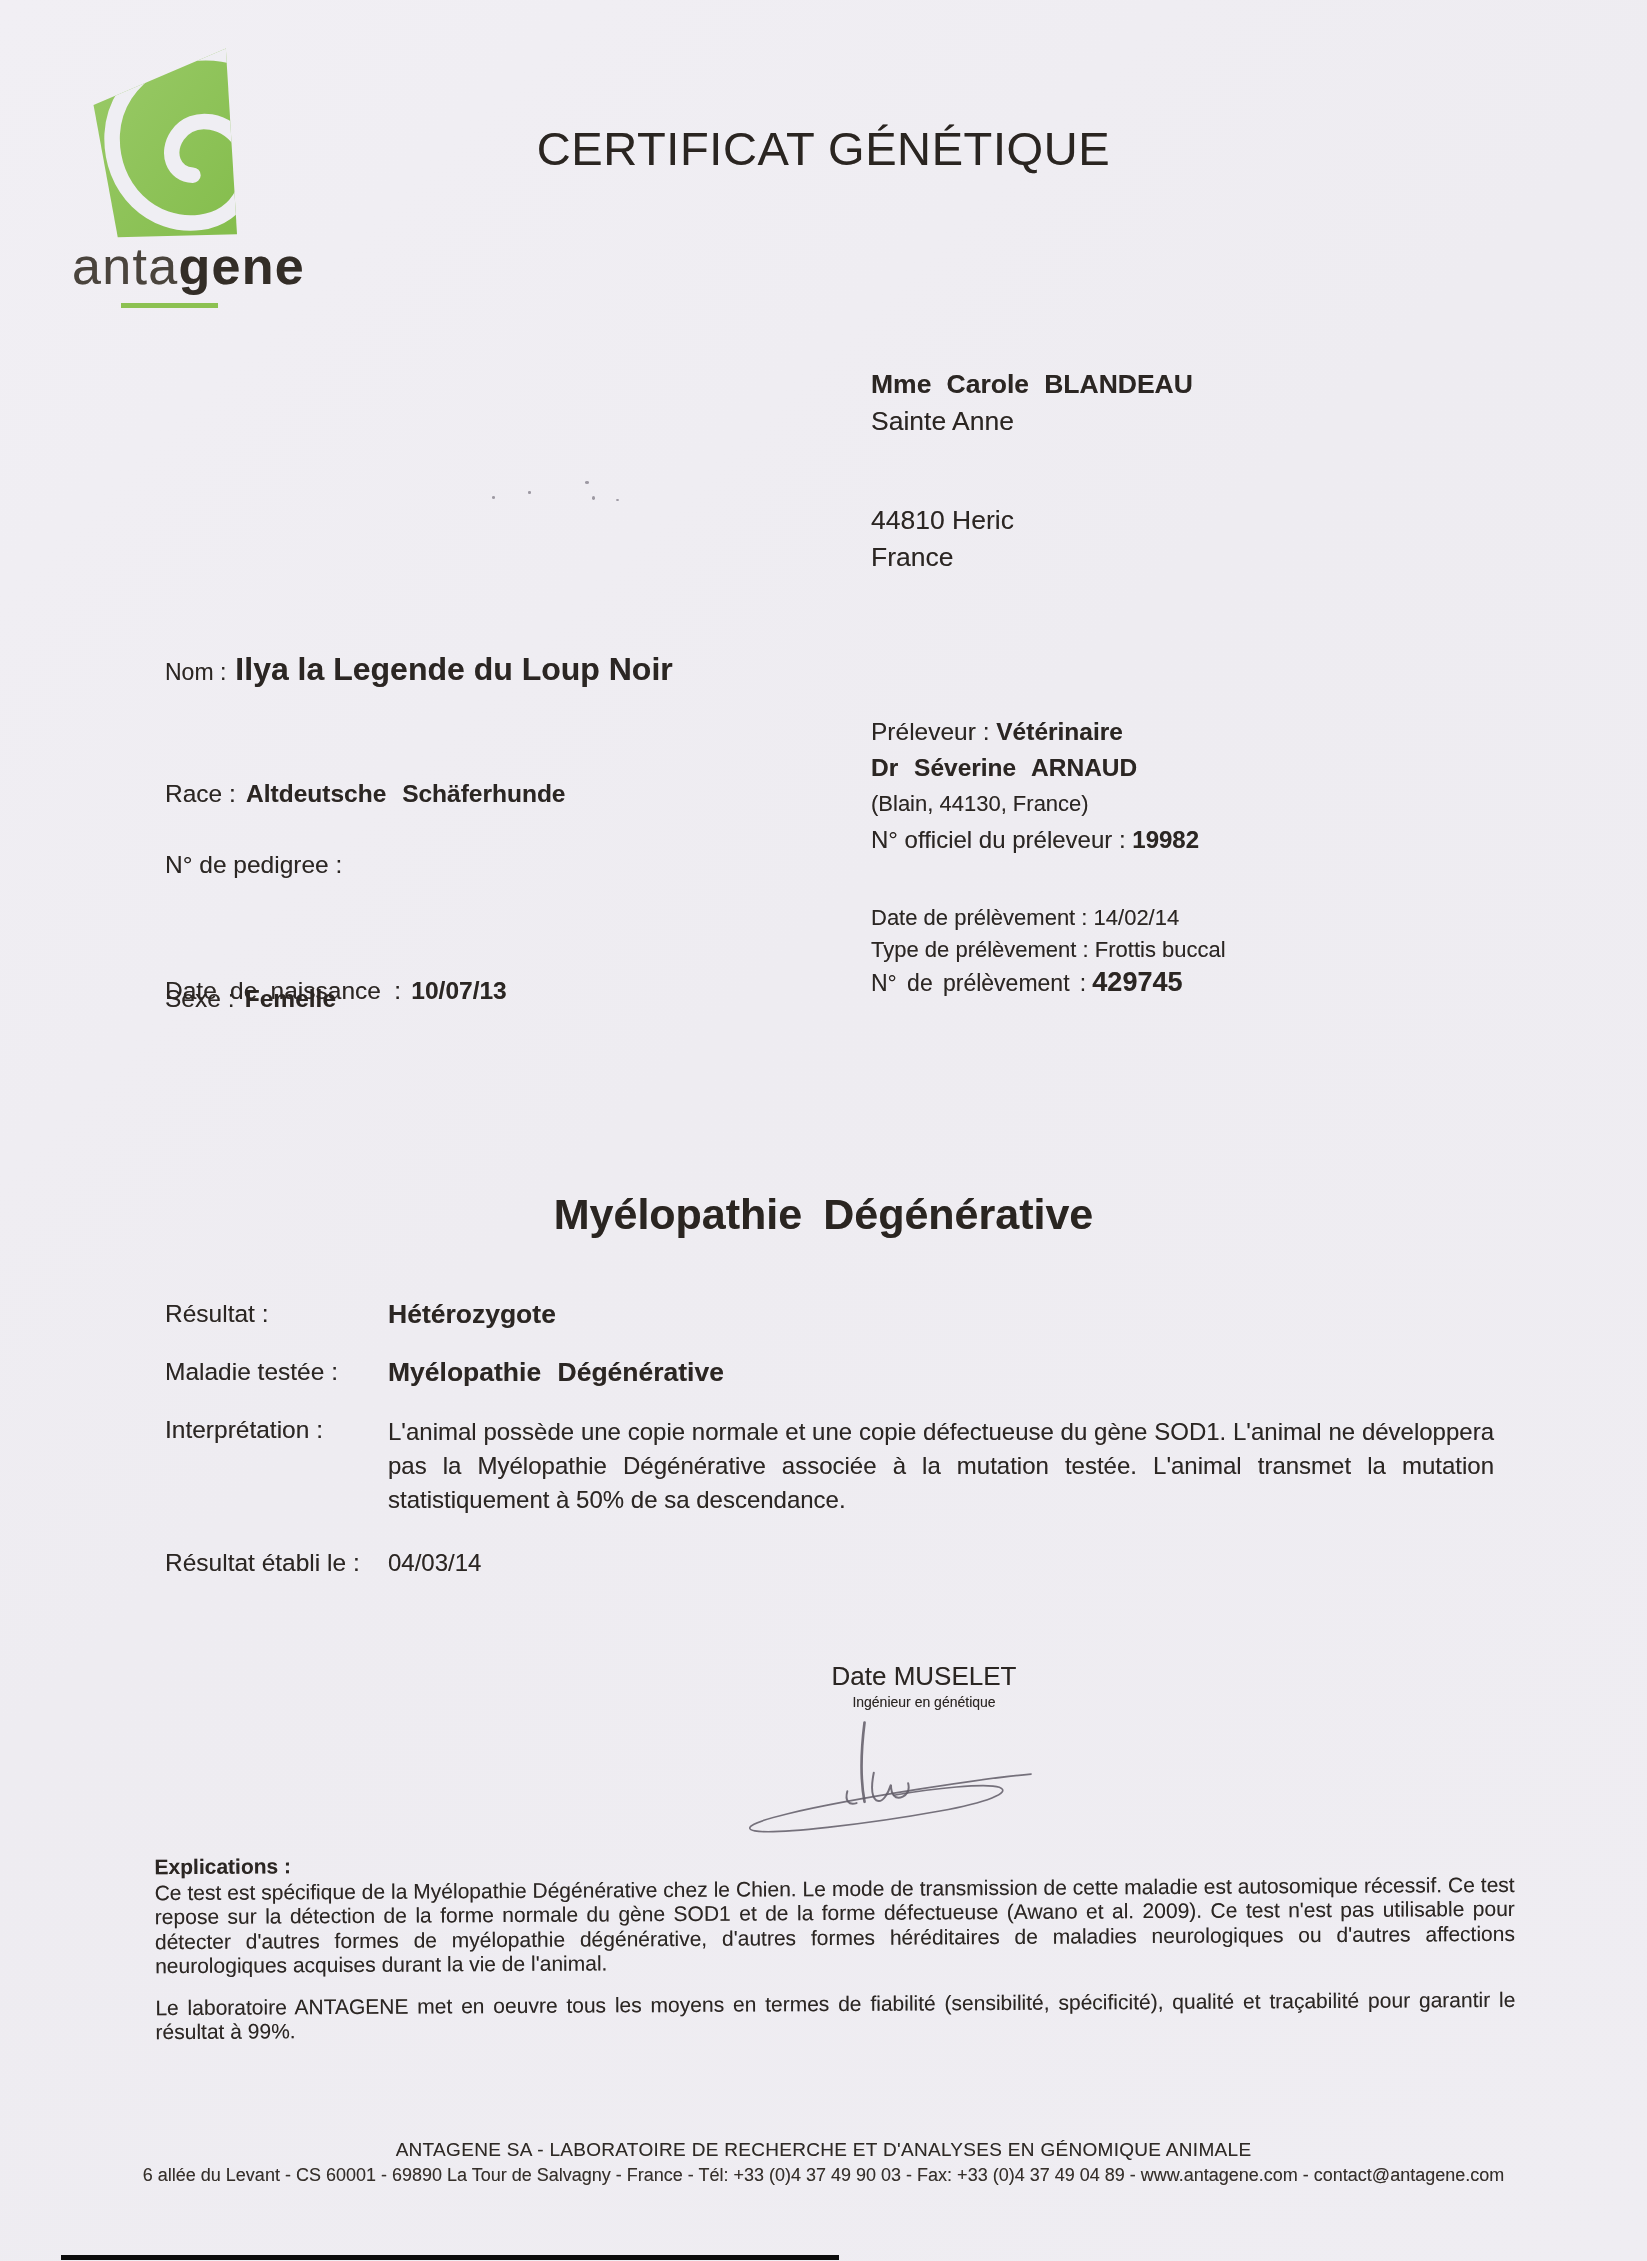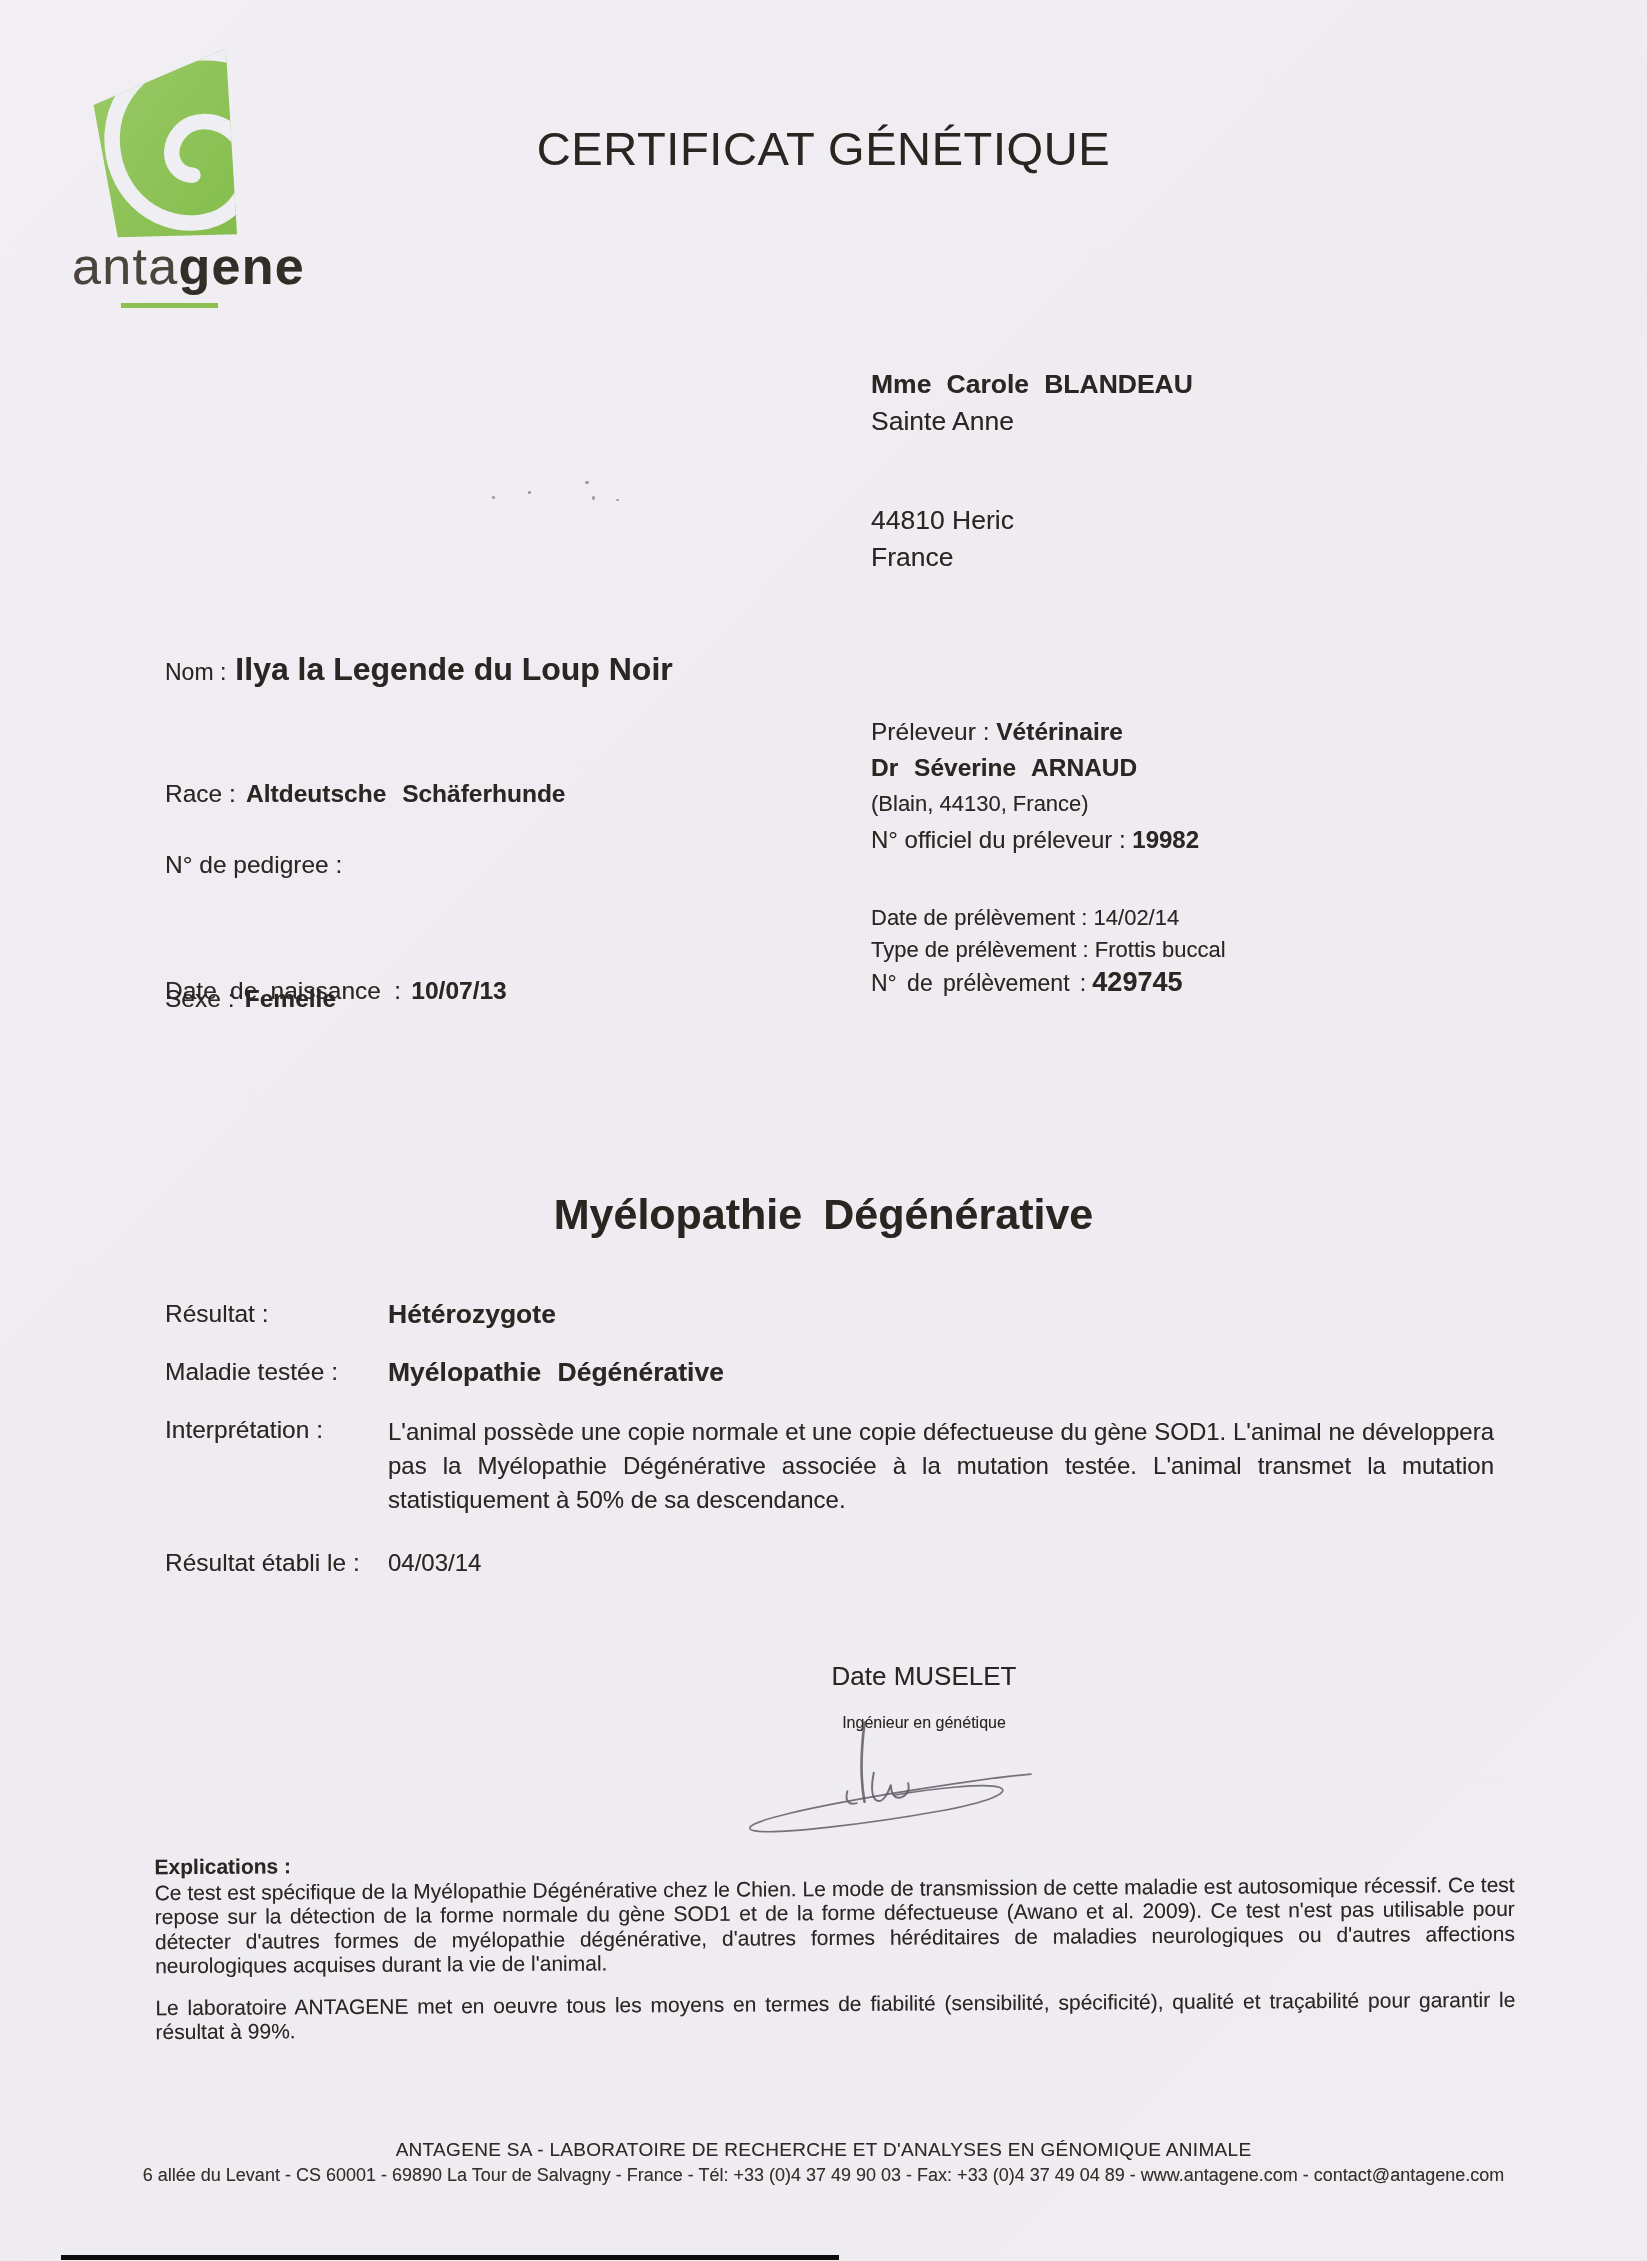--- a/index.html
+++ b/index.html
@@ -52,21 +52,21 @@
     font-size:43px;font-weight:700;word-spacing:9px;color:#2a2521;margin:0;}
   
   .res-row{position:absolute;left:165px;right:149px;font-size:24.5px;}
   .res-row .val{position:absolute;left:223px;top:-1.3px;font-size:26.5px;white-space:nowrap;}
   .res-interp{position:absolute;left:223px;top:-1.3px;width:1106px;font-size:24px;
     line-height:34px;font-weight:400;text-align:justify;white-space:normal;}
   .res-date{position:absolute;left:223px;top:0;font-weight:400;font-size:24px;}
   
   .signatory{position:absolute;left:743px;top:1661px;width:362px;text-align:center;}
   .sig-name{font-size:26px;}
-  .sig-role{font-size:16px;margin-top:22px;}
+  .sig-role{font-size:14px;margin-top:2px;}
   .sig-img{position:absolute;left:-7.8px;top:56px;width:304px;height:126px;}
   
   .explications{position:absolute;left:155px;top:1851px;width:1360px;
     font-size:21px;line-height:24.5px;transform:rotate(-0.35deg);}
   .exp-heading{font-weight:700;}
   .exp-para{margin:1.3px 0 0 0;text-align:justify;}
   .exp-para2{margin-top:17px;text-align:justify;}
   
   .footer-line1{position:absolute;top:2139px;left:0;width:100%;text-align:center;
     font-size:19px;letter-spacing:0.3px;color:#2e2925;}

